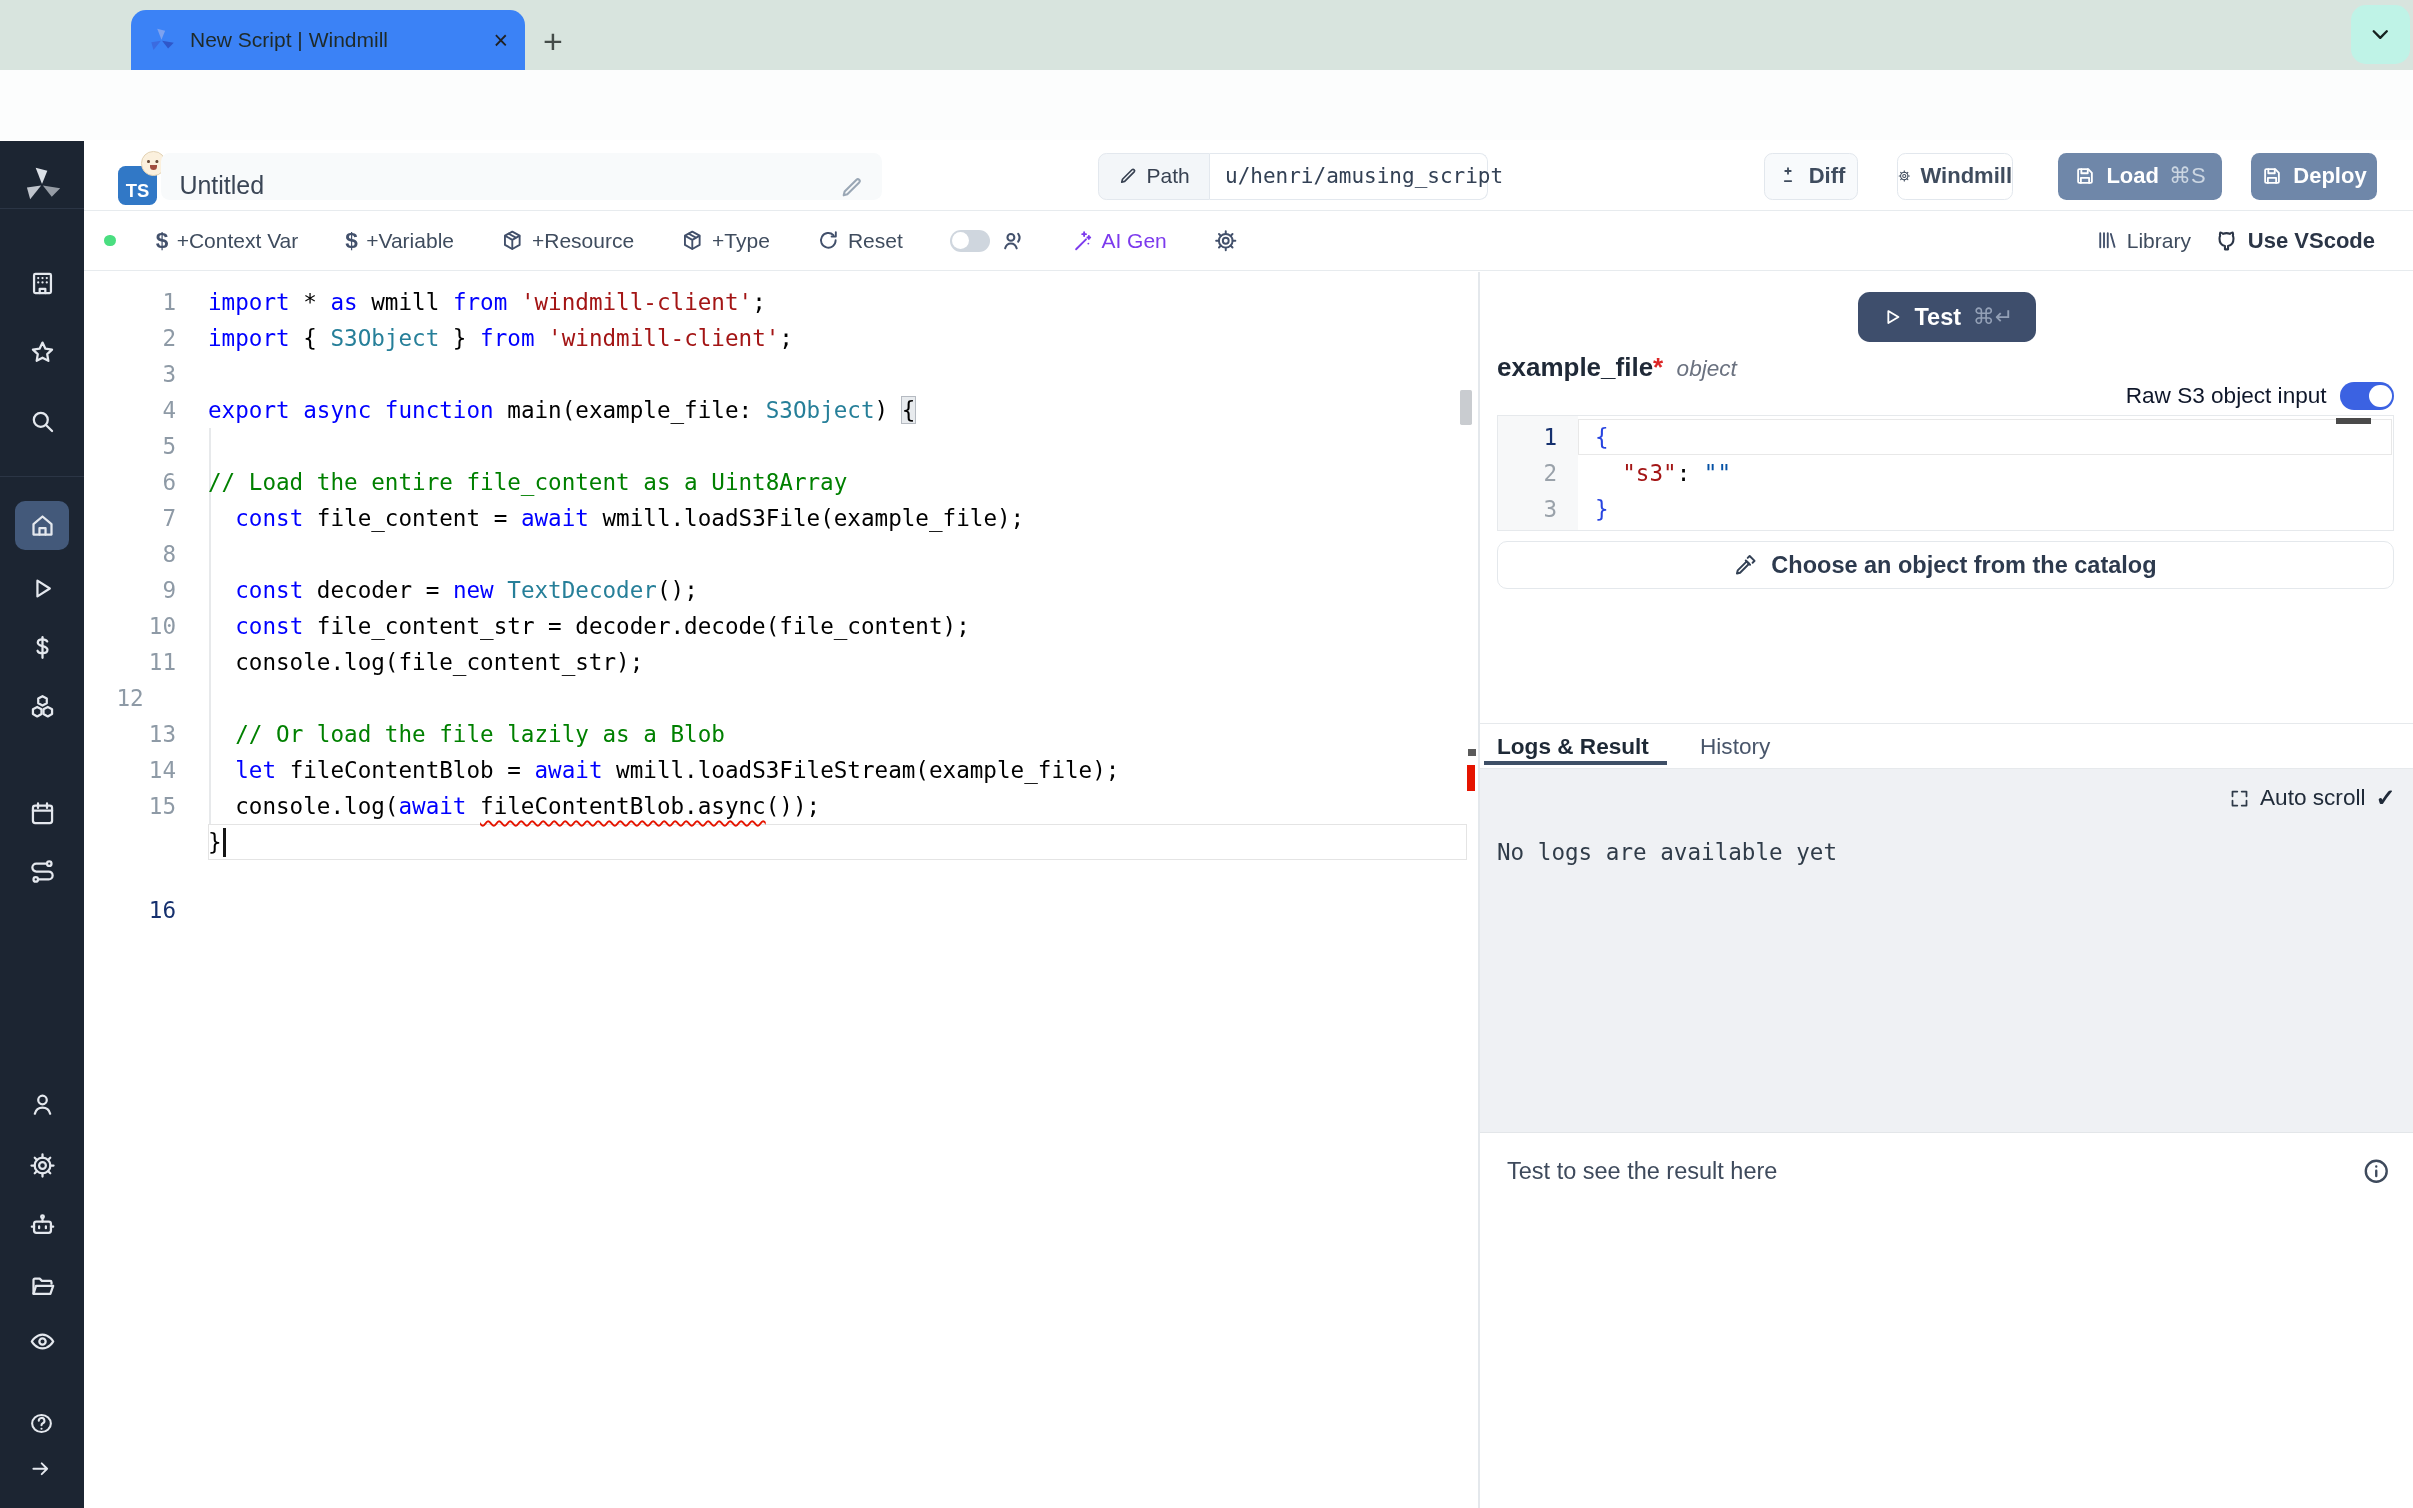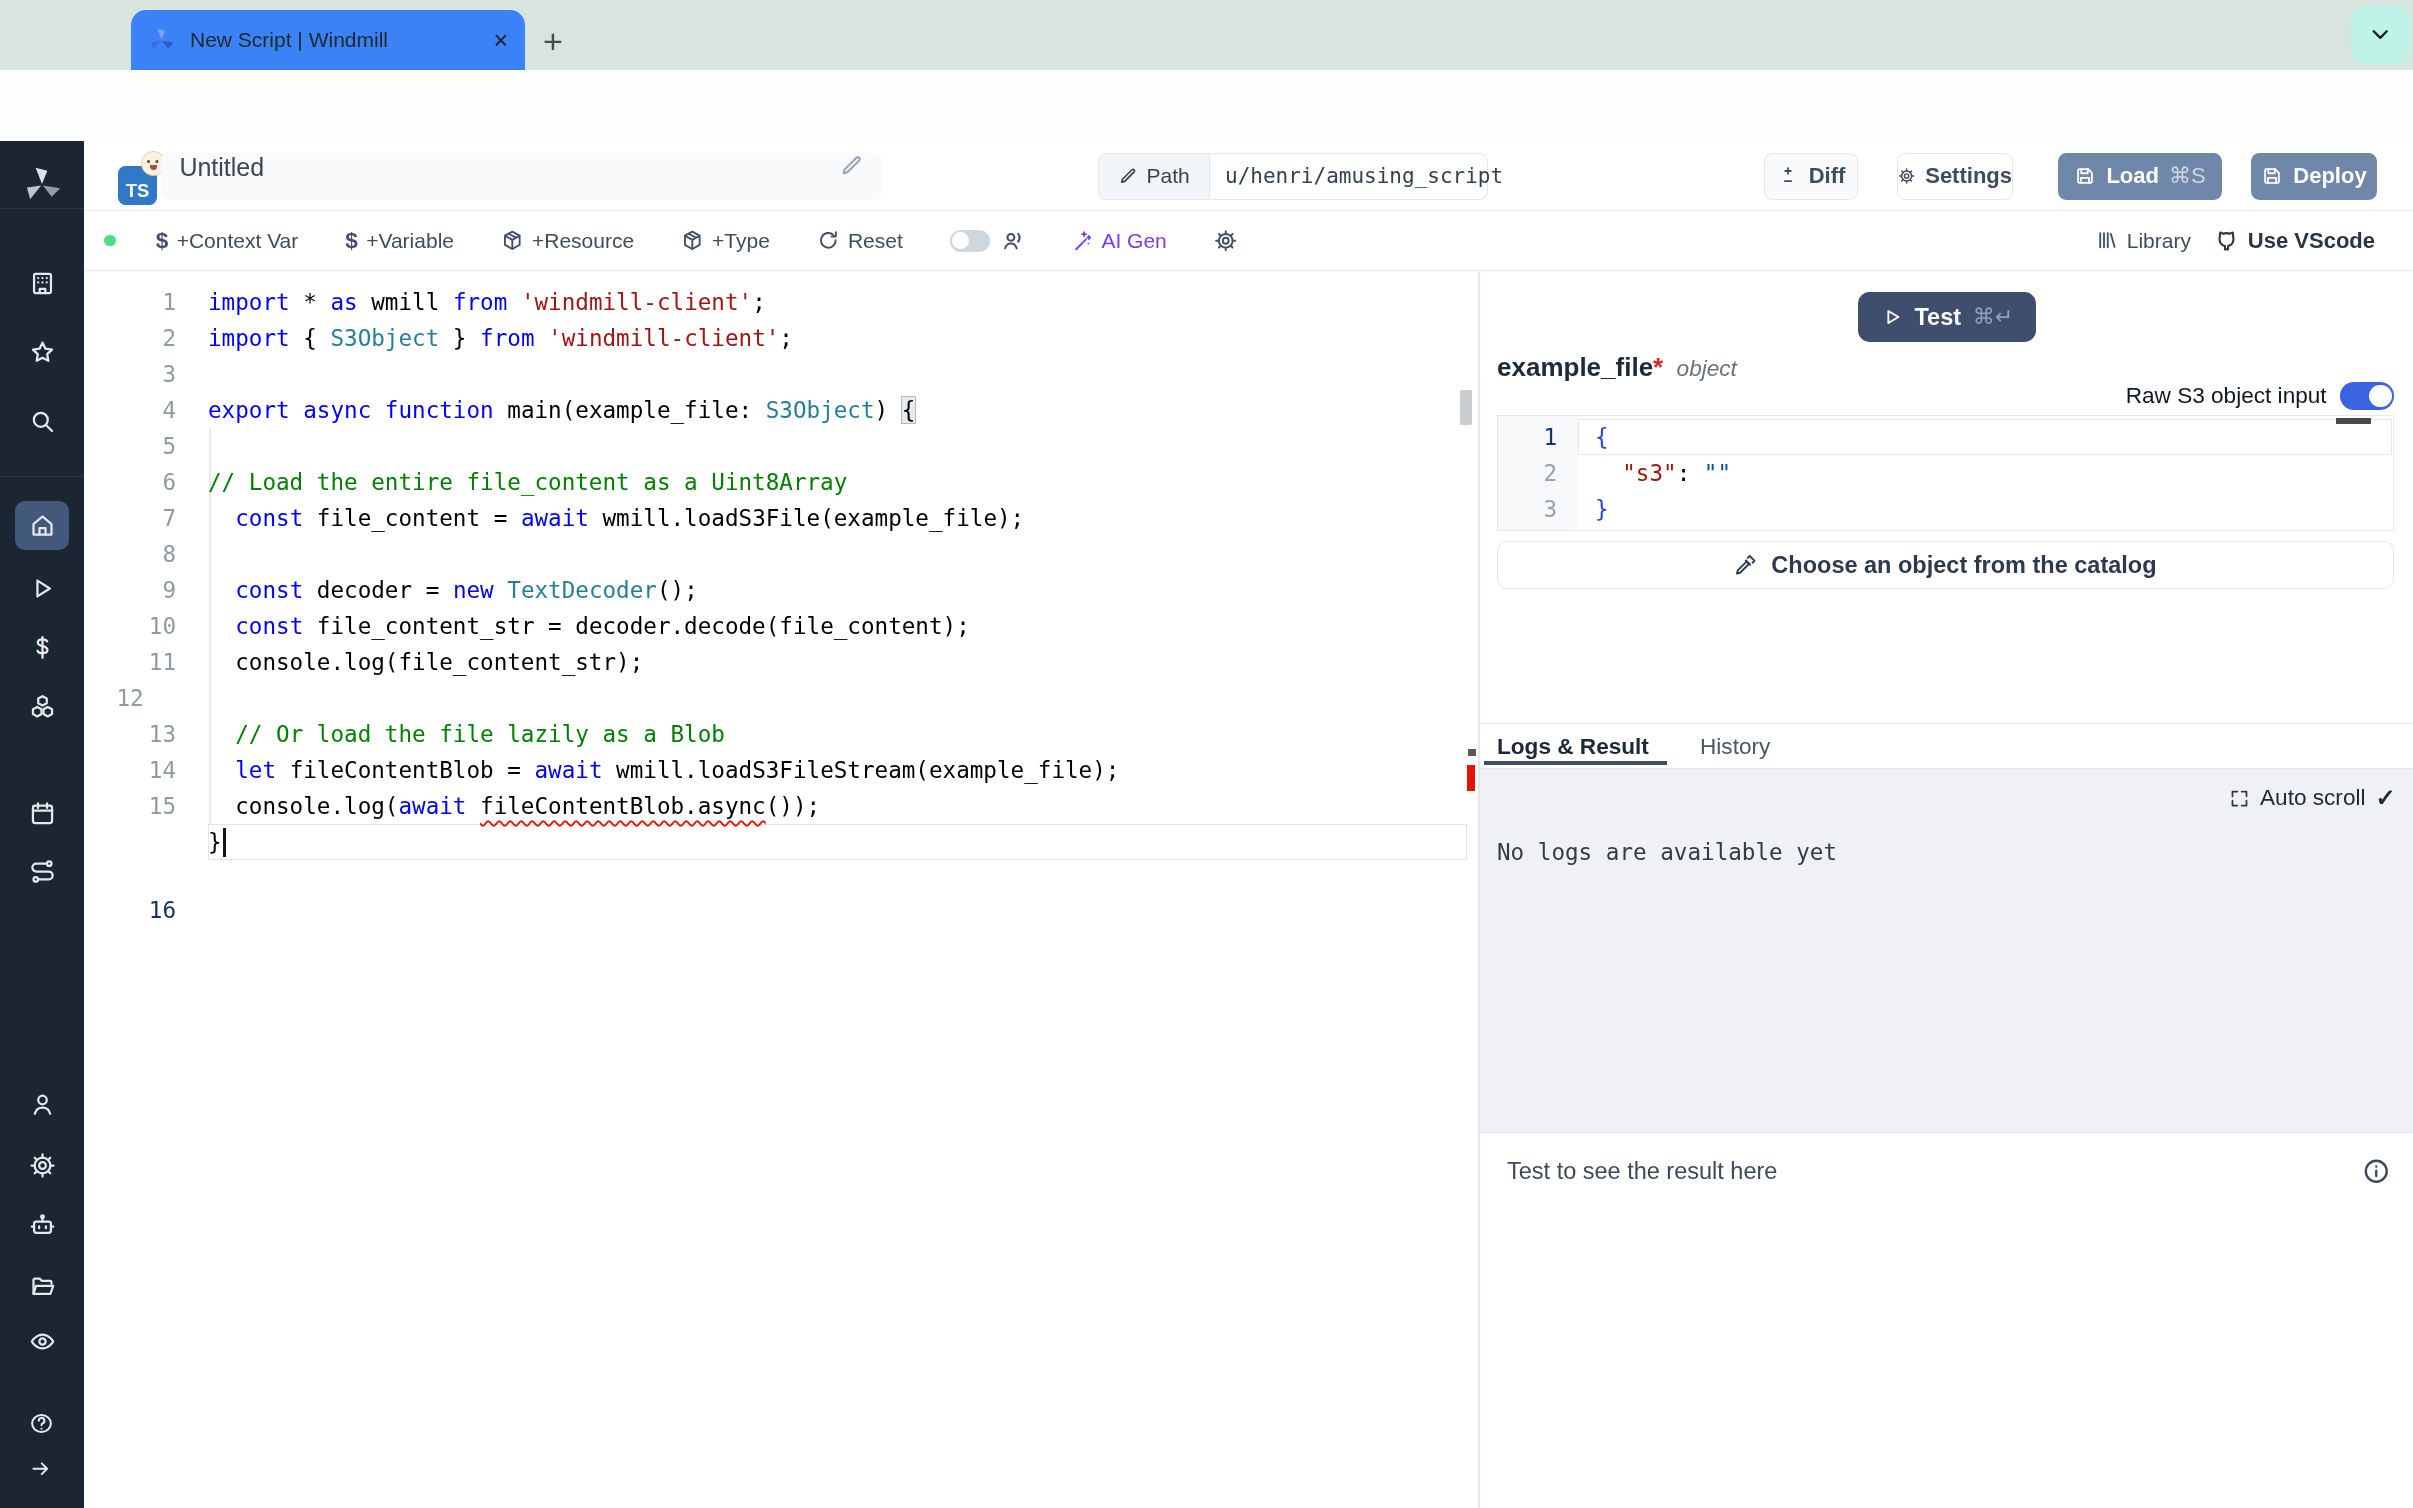--- a/index.html
+++ b/index.html
@@ -37,21 +37,21 @@
   #sb-active{left:15px;top:360px;width:54px;height:49px;background:#43597a;border-radius:10px;}
 
   
   #appheader{left:84px;top:141px;width:2330px;height:70px;background:#fff;border-bottom:0.8px solid #e7ebee;box-sizing:border-box;}
   #ts-badge{left:34px;top:25px;width:39px;height:39px;background:#3178c6;border-radius:7.5px;
     color:#fff;font-weight:bold;font-size:18.4px;display:flex;align-items:flex-end;justify-content:center;padding-bottom:3.4px;box-sizing:border-box;}
   #ts-face{left:57px;top:10px;width:22.6px;height:22.6px;border-radius:50%;background:#fbf0dd;border:0.8px solid #e2d2b4;}
   #ts-face::before{content:"";position:absolute;left:5px;top:7.5px;width:2.5px;height:3.4px;background:#6b4c39;border-radius:50%;box-shadow:8.4px 0 0 #6b4c39;}
   #ts-face::after{content:"";position:absolute;left:7.5px;top:13.4px;width:7.5px;height:4.2px;background:#a14d3f;border-radius:0 0 7.5px 7.5px;}
   #title-input{left:77px;top:11.7px;width:721px;height:47px;border-radius:8.4px;background:#f8fafb;
-    display:flex;align-items:flex-start;padding:0 18.4px;box-sizing:border-box;}
+    display:flex;align-items:flex-end;padding:0 18.4px;box-sizing:border-box;}
   #title-text{font-size:25px;color:#3b4656;flex:1;}
   #title-pencil{color:#9aa7b5;width:25px;height:25px;}
   #path-group{left:1014px;top:11.7px;height:47px;display:flex;}
   #path-chip{width:112px;background:#f3f6f9;border:0.8px solid #e3e8ee;border-radius:8.4px 0 0 8.4px;
     display:flex;align-items:center;justify-content:center;gap:8.4px;color:#374151;font-size:21px;font-weight:500;box-sizing:border-box;}
   #path-val{width:278px;background:#fff;border:0.8px solid #e3e8ee;border-left:none;border-radius:0 8.4px 8.4px 0;
     display:flex;align-items:center;padding-left:15px;font-family:"DejaVu Sans Mono",monospace;font-size:21px;color:#334155;box-sizing:border-box;}
   .hbtn{position:absolute;top:11.7px;height:47px;border-radius:8.4px;display:flex;align-items:center;justify-content:center;gap:10px;
     font-size:22px;font-weight:600;box-sizing:border-box;}
   #btn-diff{left:1680px;width:94px;background:#f8fafc;border:0.8px solid #e2e7ed;color:#3f4c5e;}
@@ -429,21 +429,21 @@
   <div id="btn-diff" class="hbtn">
     <svg class="i" width="22" height="22" viewBox="0 0 26 26">
         <use href="#i-diff"></use>
       </svg>
     <span>Diff</span>
   </div>
   <div id="btn-settings" class="hbtn">
     <svg class="i" width="22" height="22" viewBox="0 0 21.4219 26">
         <use href="#i-gear"></use>
       </svg>
-    <span>Settings</span>
+    <span>Windmill</span>
   </div>
   <div id="btn-draft" class="hbtn">
     <svg class="i" width="22" height="22" viewBox="0 0 26 26">
         <use href="#i-save"></use>
       </svg>
     <span>Load</span>
     <span class="kbd-dim">⌘S</span>
   </div>
   <div id="btn-deploy" class="hbtn">
     <svg class="i" width="22" height="22" viewBox="0 0 26 26">

